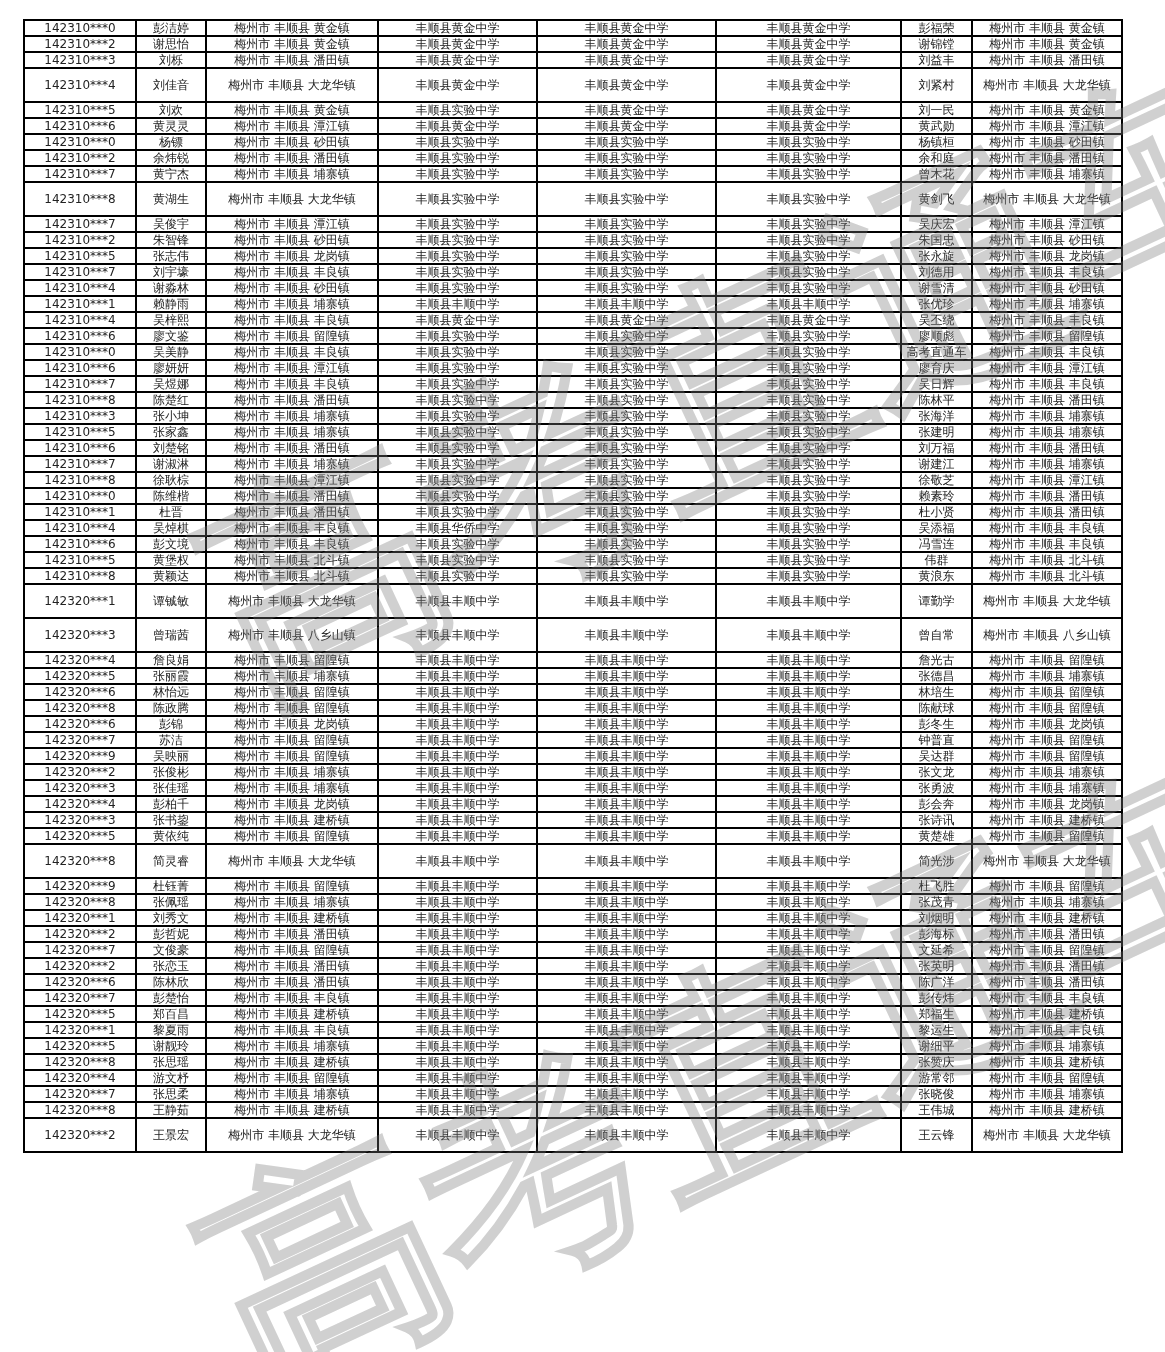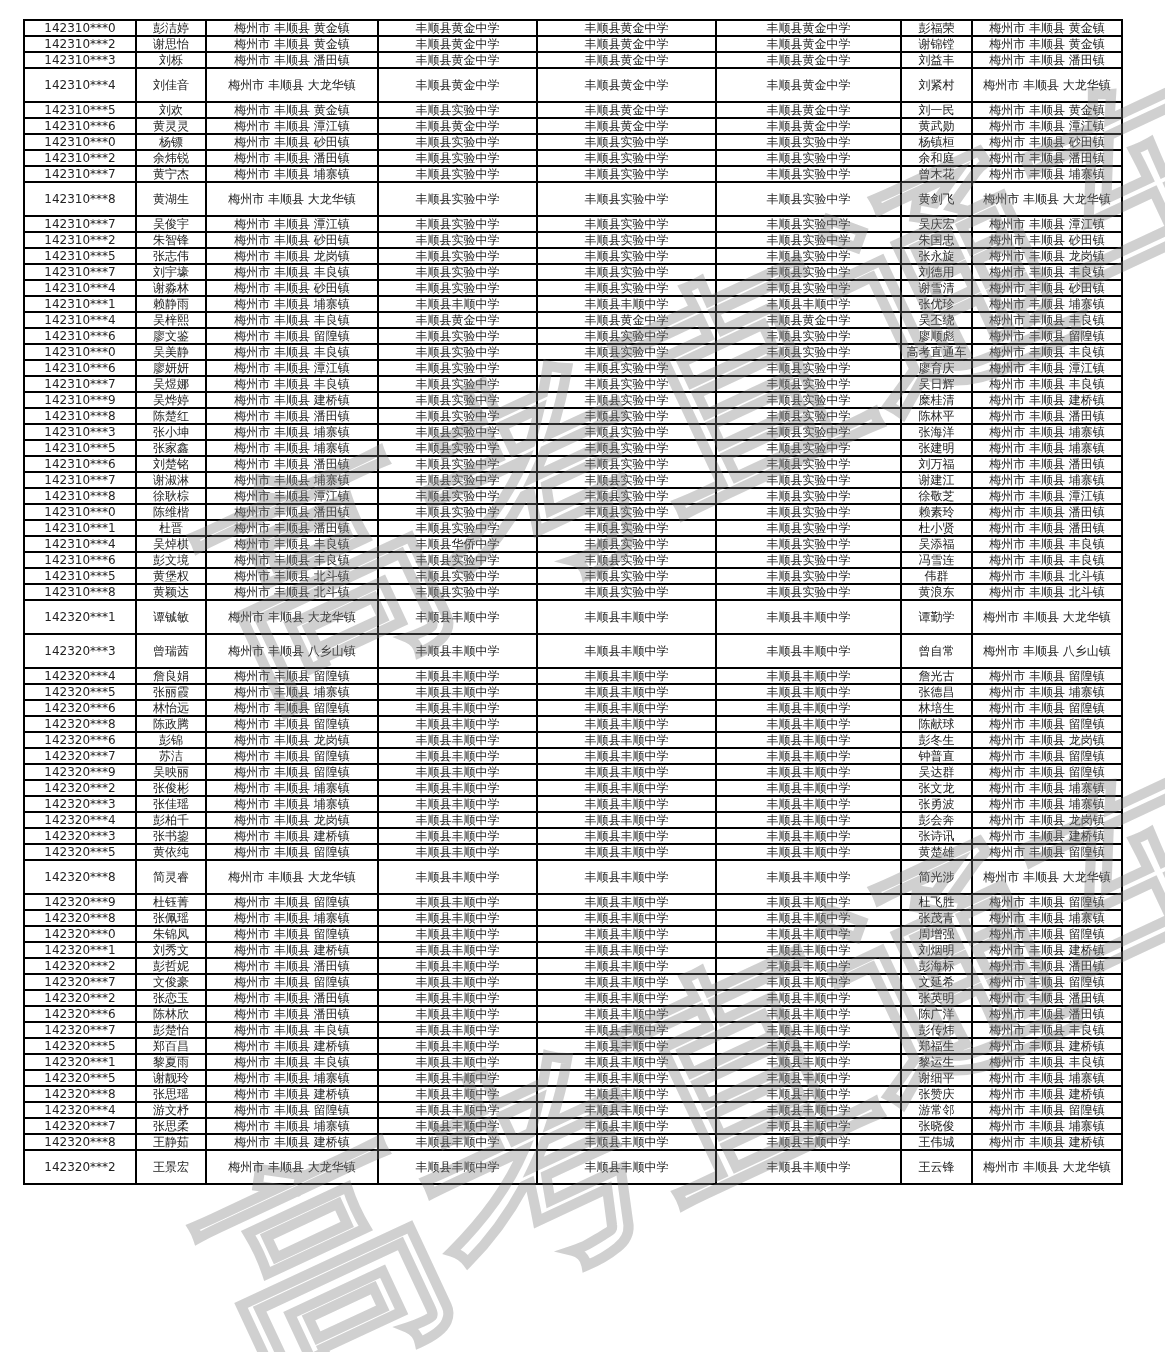--- a/index.html
+++ b/index.html
@@ -264,30 +264,20 @@
           <td>142310***7</td>
           <td>吴煜娜</td>
           <td>梅州市 丰顺县 丰良镇</td>
           <td>丰顺县实验中学</td>
           <td>丰顺县实验中学</td>
           <td>丰顺县实验中学</td>
           <td>吴日辉</td>
           <td>梅州市 丰顺县 丰良镇</td>
         </tr>
         <tr>
-          <td>142310***9</td>
-          <td>吴烨婷</td>
-          <td>梅州市 丰顺县 建桥镇</td>
-          <td>丰顺县实验中学</td>
-          <td>丰顺县实验中学</td>
-          <td>丰顺县实验中学</td>
-          <td>糜桂清</td>
-          <td>梅州市 丰顺县 建桥镇</td>
-        </tr>
-        <tr>
           <td>142310***8</td>
           <td>陈楚红</td>
           <td>梅州市 丰顺县 潘田镇</td>
           <td>丰顺县实验中学</td>
           <td>丰顺县实验中学</td>
           <td>丰顺县实验中学</td>
           <td>陈林平</td>
           <td>梅州市 丰顺县 潘田镇</td>
         </tr>
         <tr>
@@ -562,30 +552,20 @@
         </tr>
         <tr>
           <td>142320***8</td>
           <td>张佩瑶</td>
           <td>梅州市 丰顺县 埔寨镇</td>
           <td>丰顺县丰顺中学</td>
           <td>丰顺县丰顺中学</td>
           <td>丰顺县丰顺中学</td>
           <td>张茂青</td>
           <td>梅州市 丰顺县 埔寨镇</td>
-        </tr>
-        <tr>
-          <td>142320***0</td>
-          <td>朱锦凤</td>
-          <td>梅州市 丰顺县 留隍镇</td>
-          <td>丰顺县丰顺中学</td>
-          <td>丰顺县丰顺中学</td>
-          <td>丰顺县丰顺中学</td>
-          <td>周增强</td>
-          <td>梅州市 丰顺县 留隍镇</td>
         </tr>
         <tr>
           <td>142320***1</td>
           <td>刘秀文</td>
           <td>梅州市 丰顺县 建桥镇</td>
           <td>丰顺县丰顺中学</td>
           <td>丰顺县丰顺中学</td>
           <td>丰顺县丰顺中学</td>
           <td>刘烟明</td>
           <td>梅州市 丰顺县 建桥镇</td>

